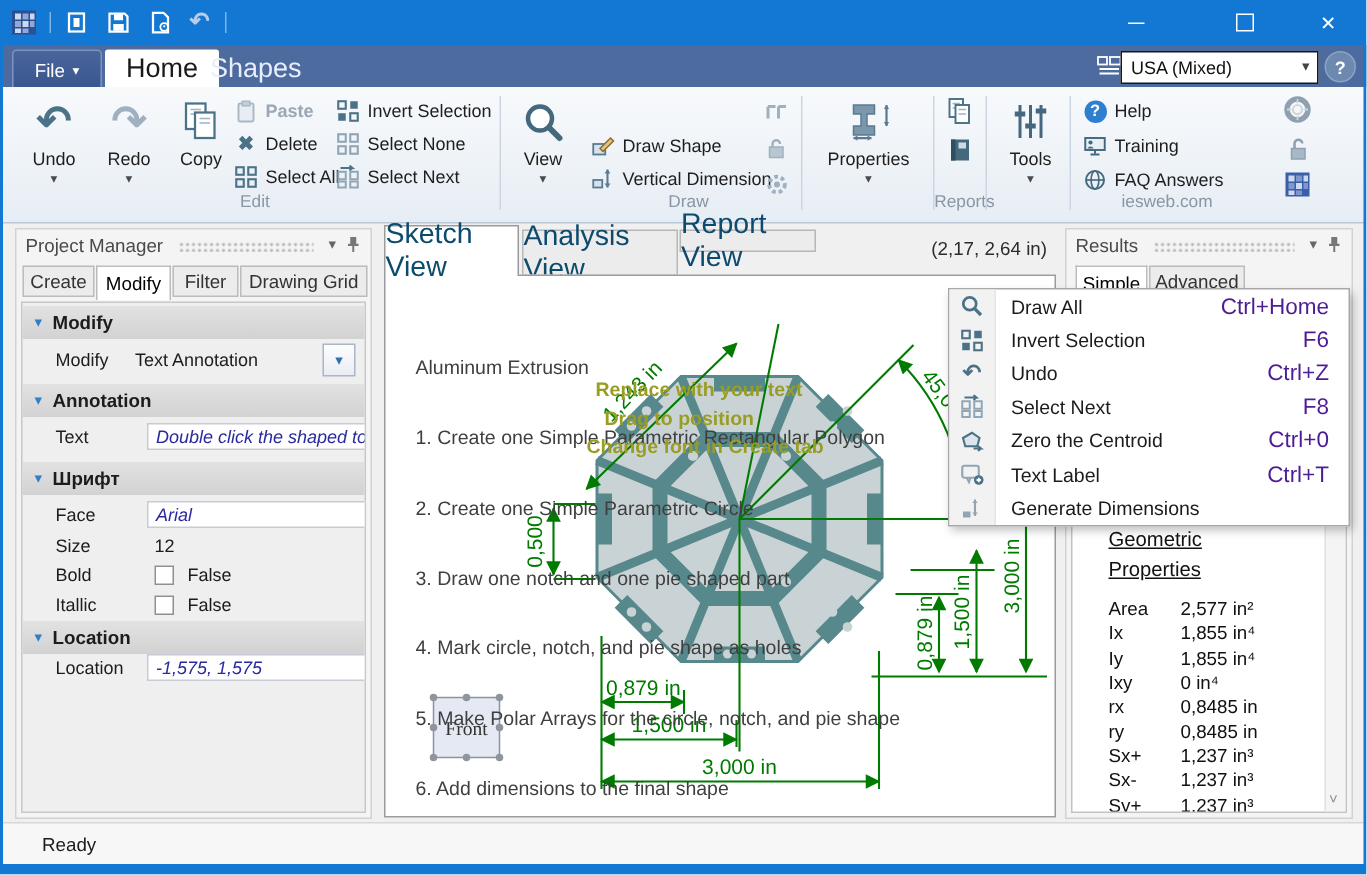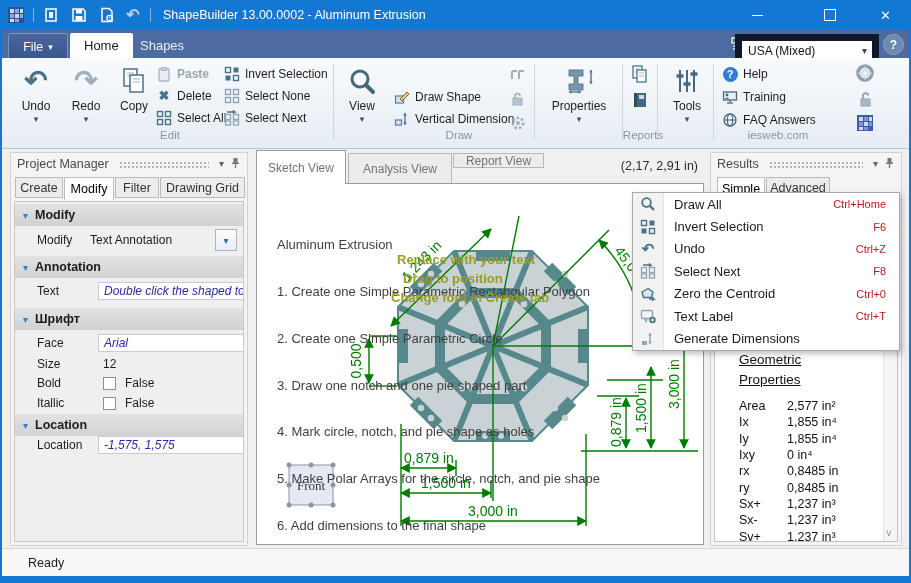--- a/index.html
+++ b/index.html
@@ -10,23 +10,23 @@
   .titlebar{position:absolute;left:0;top:0;width:911px;height:30px;background:#1377d4;display:flex;align-items:center;color:#fff;}
   .tb-sep{width:1px;height:14px;background:rgba(255,255,255,.45);margin:0 6px;}
   .qat{width:22px;height:22px;display:flex;align-items:center;justify-content:center;}
   .title-text{font-size:12.5px;margin-left:6px;white-space:nowrap;}
   .winbtn{position:absolute;top:0;width:46px;height:30px;display:flex;align-items:center;justify-content:center;color:#fff;font-size:13px;}
   .maxbox{width:10px;height:10px;border:1.4px solid #fff;}
   .minline{width:11px;height:0;border-top:1.6px solid #fff;}
   
   .tabrow{position:absolute;left:0;top:30px;width:911px;height:28px;background:#4d6b9e;}
   .file-btn{position:absolute;left:8px;top:3px;width:58px;height:25px;background:linear-gradient(#49659b,#3a5690);border:1px solid #7b92c2;border-radius:3px 3px 0 0;color:#fff;display:flex;align-items:center;justify-content:center;gap:5px;font-size:12.5px;}
-  .rtab{position:absolute;top:3px;height:25px;display:flex;align-items:center;justify-content:center;color:#e8eefb;font-size:13px;padding:0 14px;}
+  .rtab{position:absolute;top:3px;height:25px;display:flex;align-items:center;justify-content:center;color:#e8eefb;font-size:18px;padding:0 14px;}
   .rtab.active{background:#fff;color:#1a1a1a;border-radius:2px 2px 0 0;}
-  .units-combo{position:absolute;right:32px;top:4px;width:124px;height:20px;background:#fff;border:7px solid #0f172a;display:flex;align-items:center;font-size:12px;color:#111;padding-left:6px;}
+  .units-combo{position:absolute;right:32px;top:4px;width:124px;height:20px;background:#fff;border:1px solid #0f172a;display:flex;align-items:center;font-size:12px;color:#111;padding-left:6px;}
   .units-combo .cbx-caret{margin-left:auto;padding-right:5px;color:#444;font-size:10px;}
   .qhelp{position:absolute;right:7px;top:4px;width:19px;height:19px;border-radius:50%;background:#6d89b0;color:#fff;display:flex;align-items:center;justify-content:center;font-weight:bold;font-size:12px;border:1px solid #8ba3c4;}
   
   .ribbon{position:absolute;left:0;top:58px;width:911px;height:90px;background:linear-gradient(#f8fafc,#e6edf4);border-bottom:1px solid #bac8d8;}
   .vsep{position:absolute;top:6px;width:1px;height:76px;background:#ccd6e2;}
   .bb{position:absolute;top:4px;height:76px;display:flex;flex-direction:column;align-items:center;padding-top:2px;}
   .bb-ic{height:34px;display:flex;align-items:center;justify-content:center;}
   .bb-lbl{font-size:12px;color:#1e1e1e;margin-top:1px;}
   .caret{font-size:9px;color:#4a4a4a;margin-top:1px;}
   .sbtn{position:absolute;height:20px;display:flex;align-items:center;gap:5px;font-size:12px;color:#1e1e1e;white-space:nowrap;}
@@ -50,21 +50,21 @@
   .pg-row{position:absolute;left:0;right:0;height:22px;display:flex;align-items:center;}
   .pg-label{position:absolute;left:22px;color:#1c1c1c;}
   .pg-box{position:absolute;left:83px;width:148px;height:18px;background:#fff;border:1px solid #c6cbd4;box-sizing:border-box;display:flex;align-items:center;padding-left:5px;overflow:hidden;white-space:nowrap;}
   .pg-italic{font-style:italic;color:#2a2a9e;font-size:12px;}
   .pg-plain{position:absolute;left:88px;color:#1c1c1c;}
   .chk{position:absolute;left:88px;width:13px;height:13px;background:#fff;border:1px solid #8f8f8f;box-sizing:border-box;}
   .chk-lbl{position:absolute;left:110px;color:#1c1c1c;}
   .dd-btn{position:absolute;right:6px;width:20px;height:20px;background:linear-gradient(#fdfdfd,#e9edf3);border:1px solid #aab6c6;display:flex;align-items:center;justify-content:center;color:#2f6fb2;font-size:10px;}
   
   .cwrap{position:absolute;left:256px;top:150px;width:448px;height:395px;}
-  .ctab{position:absolute;box-sizing:border-box;display:flex;align-items:center;justify-content:center;font-size:12px;color:#737373;}
+  .ctab{position:absolute;box-sizing:border-box;display:flex;align-items:center;justify-content:center;font-size:19px;color:#0c4a6e;}
   .ctab.active{left:0;top:0;width:90px;height:34px;background:#fff;border:1px solid #9b9b9b;border-bottom:none;z-index:2;}
   .ctab.t2{left:92px;top:3px;width:104px;height:31px;background:#ececec;border:1px solid #b7b7b7;}
   .ctab.t3{left:197px;top:3px;width:91px;height:15px;background:#ececec;border:1px solid #b7b7b7;}
   .coords{position:absolute;right:6px;top:9px;font-size:12.5px;color:#2c2c2c;}
   .canvas{position:absolute;left:0;top:33px;width:448px;height:362px;background:#fff;border:1px solid #9b9b9b;box-sizing:border-box;overflow:hidden;}
   .note{position:absolute;left:20px;top:22px;z-index:3;font-size:13px;line-height:15.6px;color:#3f3f3f;white-space:pre;}
   .olive{position:absolute;z-index:4;color:#999d23;font-size:13px;font-weight:bold;white-space:nowrap;}
   .sketch-svg{position:absolute;left:0;top:0;z-index:1;}
   
   .rcontent{position:absolute;left:3px;right:3px;top:46px;bottom:3px;background:#fff;border:1px solid #c3c3c3;overflow:hidden;}
@@ -72,21 +72,21 @@
   .r-row{position:absolute;left:24px;right:16px;height:16.3px;display:flex;font-size:12.5px;color:#111;}
   .r-name{width:48px;flex:0 0 auto;}
   .rscroll{position:absolute;right:0;top:0;bottom:0;width:13px;background:#f4f4f4;border-left:1px solid #e2e2e2;}
   .rscroll .chev{position:absolute;bottom:2px;left:2px;color:#8a8a8a;font-size:10px;}
   
   .cmenu{position:absolute;left:632px;top:192px;width:266px;height:157px;background:#fff;border:1px solid #a8a8a8;box-shadow:2px 3px 6px rgba(0,0,0,.25);z-index:20;}
   .cm-gutter{position:absolute;left:0;top:0;bottom:0;width:30px;background:#f2f2f2;border-right:1px solid #e4e4e4;}
   .cm-row{position:absolute;left:0;right:0;height:22.4px;display:flex;align-items:center;}
   .cm-ic{width:30px;display:flex;align-items:center;justify-content:center;flex:0 0 auto;}
   .cm-label{margin-left:11px;font-size:13px;color:#1b1b1b;}
-  .cm-short{margin-left:auto;margin-right:13px;font-size:11px;color:#b91c1c;}
+  .cm-short{margin-left:auto;margin-right:13px;font-size:15px;color:#4c1d95;}
   
   .status{position:absolute;left:0;top:548px;width:911px;height:28px;background:#f7f7f7;border-top:1px solid #d7d7d7;display:flex;align-items:center;}
   .status span{margin-left:28px;font-size:12.5px;color:#1b1b1b;}
   .bluestrip{position:absolute;left:0;top:576px;width:911px;height:7px;background:#1377d4;}
   .edge{position:absolute;top:30px;width:2px;height:546px;background:#1377d4;}
 </style>
 </head>
 <body>
 
 <div class="win">
@@ -121,21 +121,20 @@
     </span>
     <span class="qat" style="margin-left:6px">
       <svg width="16" height="16" viewBox="0 0 16 16">
           <path d="M3,1.5 h7 l3,3 v10 h-10 z" fill="none" stroke="#fff" stroke-width="1.5"></path>
           <circle cx="10.5" cy="11" r="2.6" fill="none" stroke="#fff" stroke-width="1.2"></circle>
           <line x1="10.5" y1="9.8" x2="10.5" y2="11.2" stroke="#fff" stroke-width="1.2"></line>
         </svg>
     </span>
     <span class="qat glyph" style="margin-left:4px;color:#b9cde6;font-size:16px;font-weight:bold">↶</span>
     <span class="tb-sep"></span>
-    <span class="title-text">ShapeBuilder 13.00.0002 - Aluminum Extrusion</span>
     <div class="winbtn" style="left:734px">
         <span class="minline"></span>
       </div>
     <div class="winbtn" style="left:807px">
         <span class="maxbox"></span>
       </div>
     <div class="winbtn" style="left:860px;width:51px">
         <span class="glyph">✕</span>
       </div>
   </div>
@@ -500,21 +499,21 @@
   <div class="cwrap">
     <div class="ctab active">
         <span>Sketch View</span>
       </div>
     <div class="ctab t2">
         <span>Analysis View</span>
       </div>
     <div class="ctab t3">
         <span>Report View</span>
       </div>
-    <div class="coords">(2,17, 2,91 in)</div>
+    <div class="coords">(2,17, 2,64 in)</div>
 
     <div class="canvas">
       <svg class="sketch-svg" width="446" height="360" viewBox="0 0 446 360">
         <defs>
           <marker id="arr" viewBox="0 0 10 10" refX="9" refY="5" markerWidth="9" markerHeight="7" orient="auto-start-reverse">
               <path d="M0,0 L10,5 L0,10 z" fill="#007b00"></path>
             </marker>
         </defs>
 
         <g>

